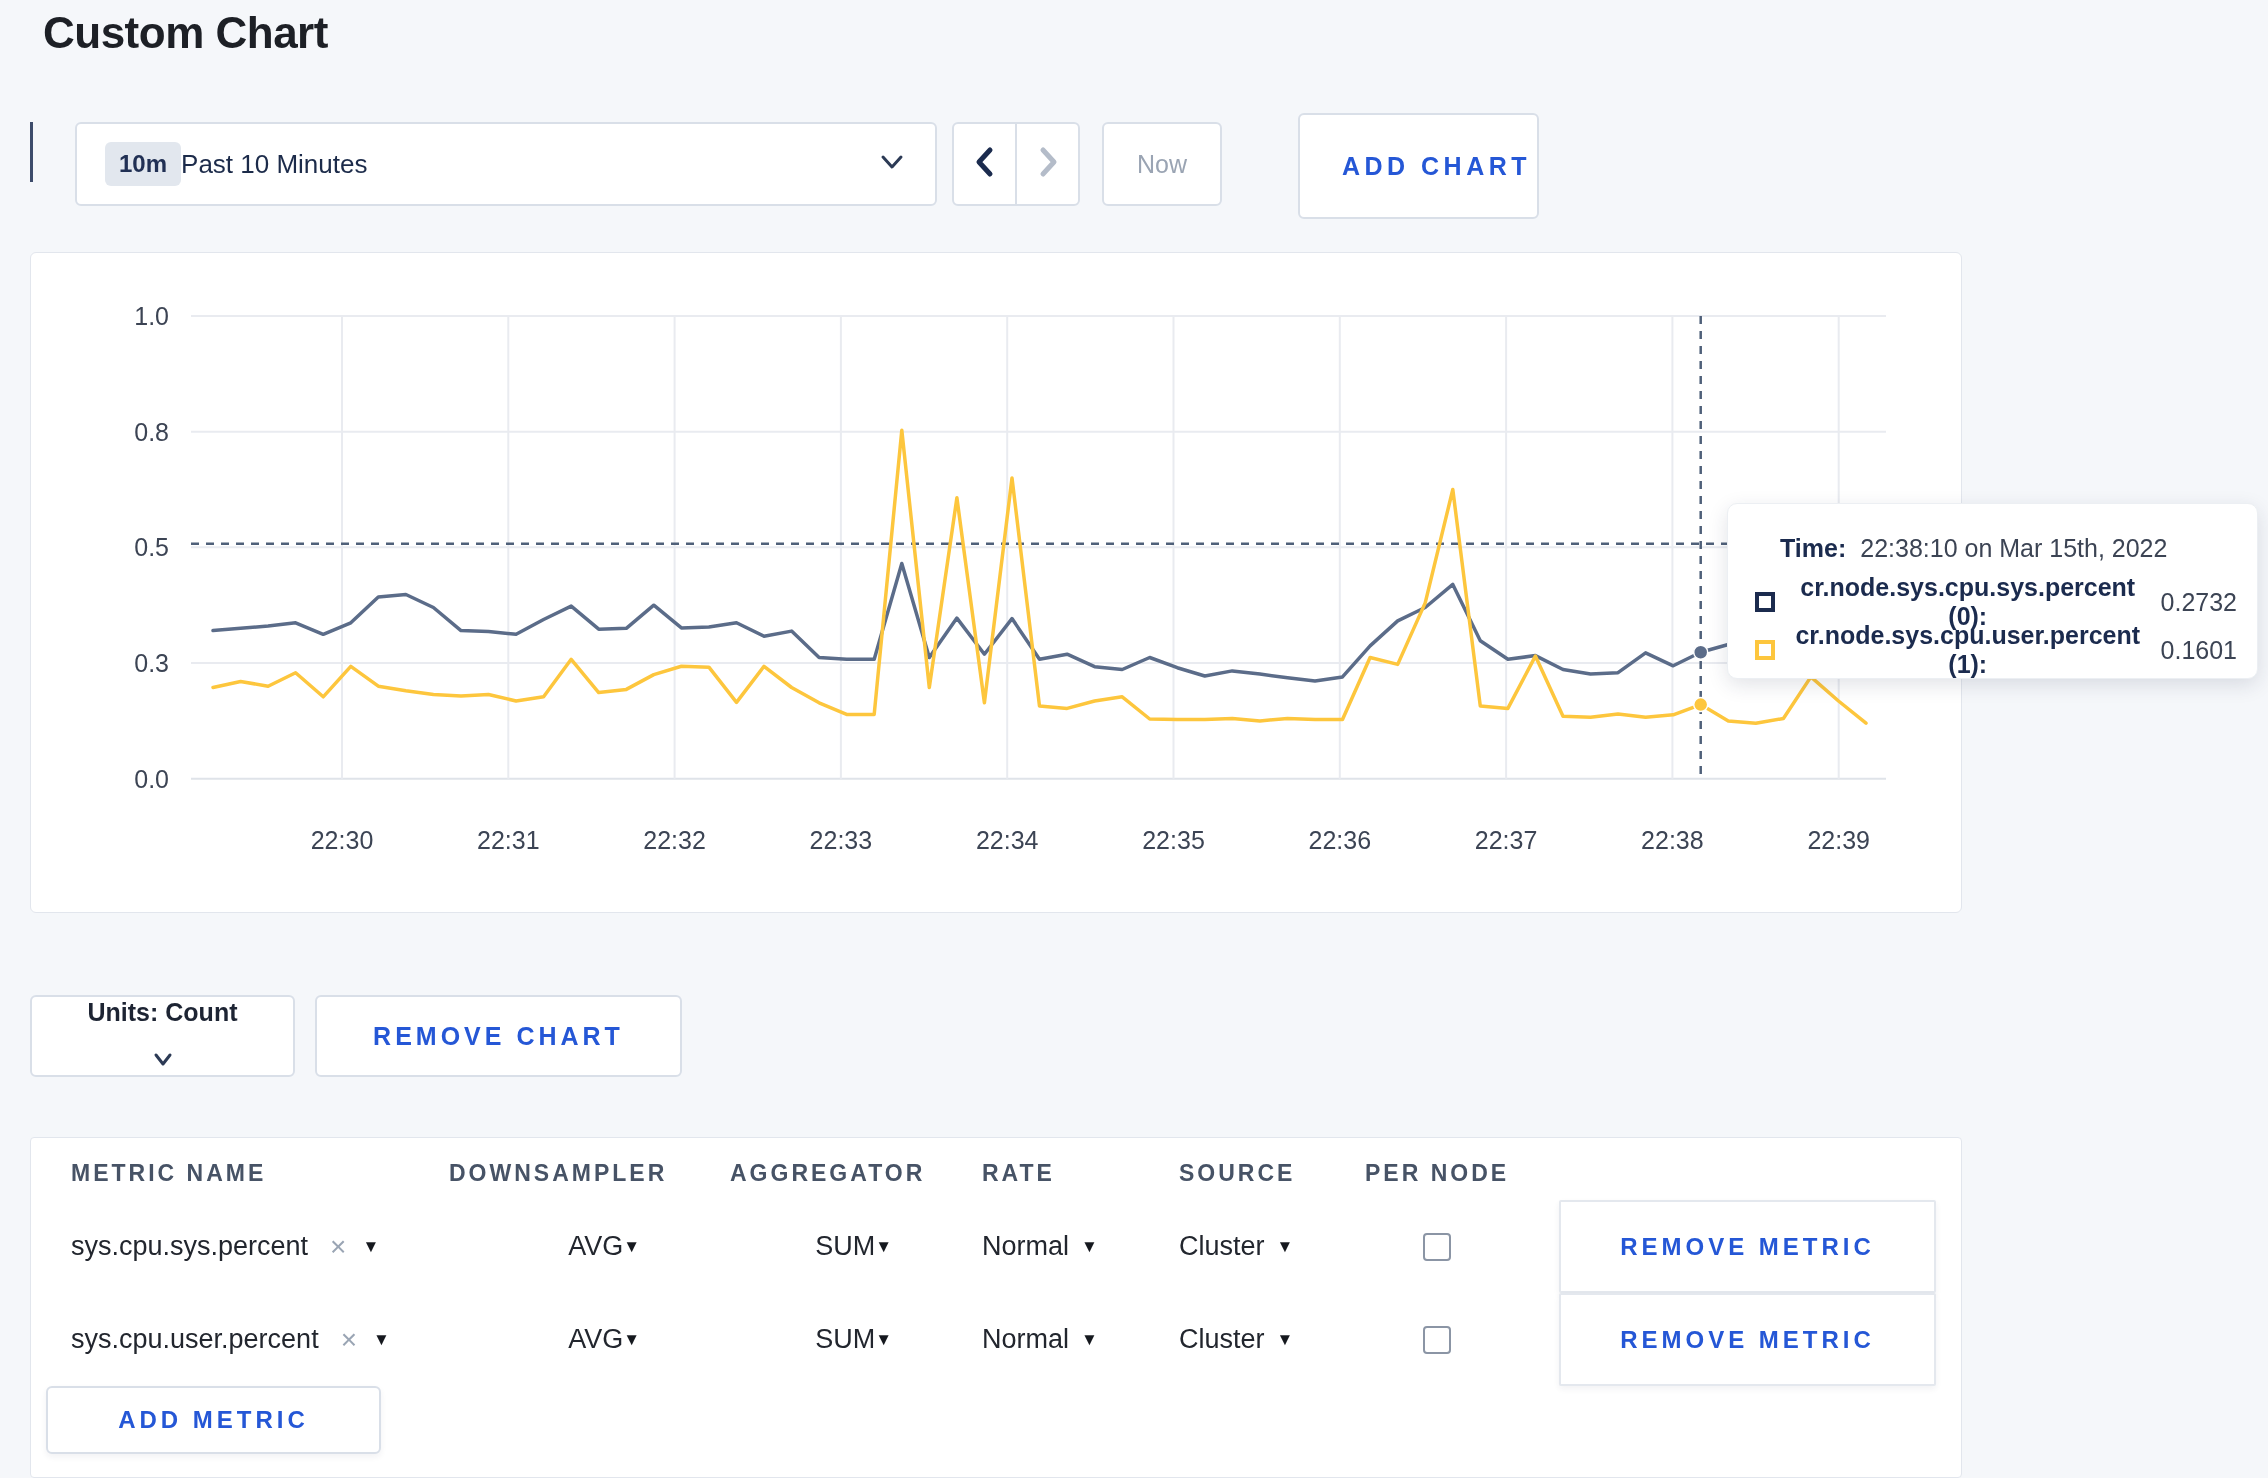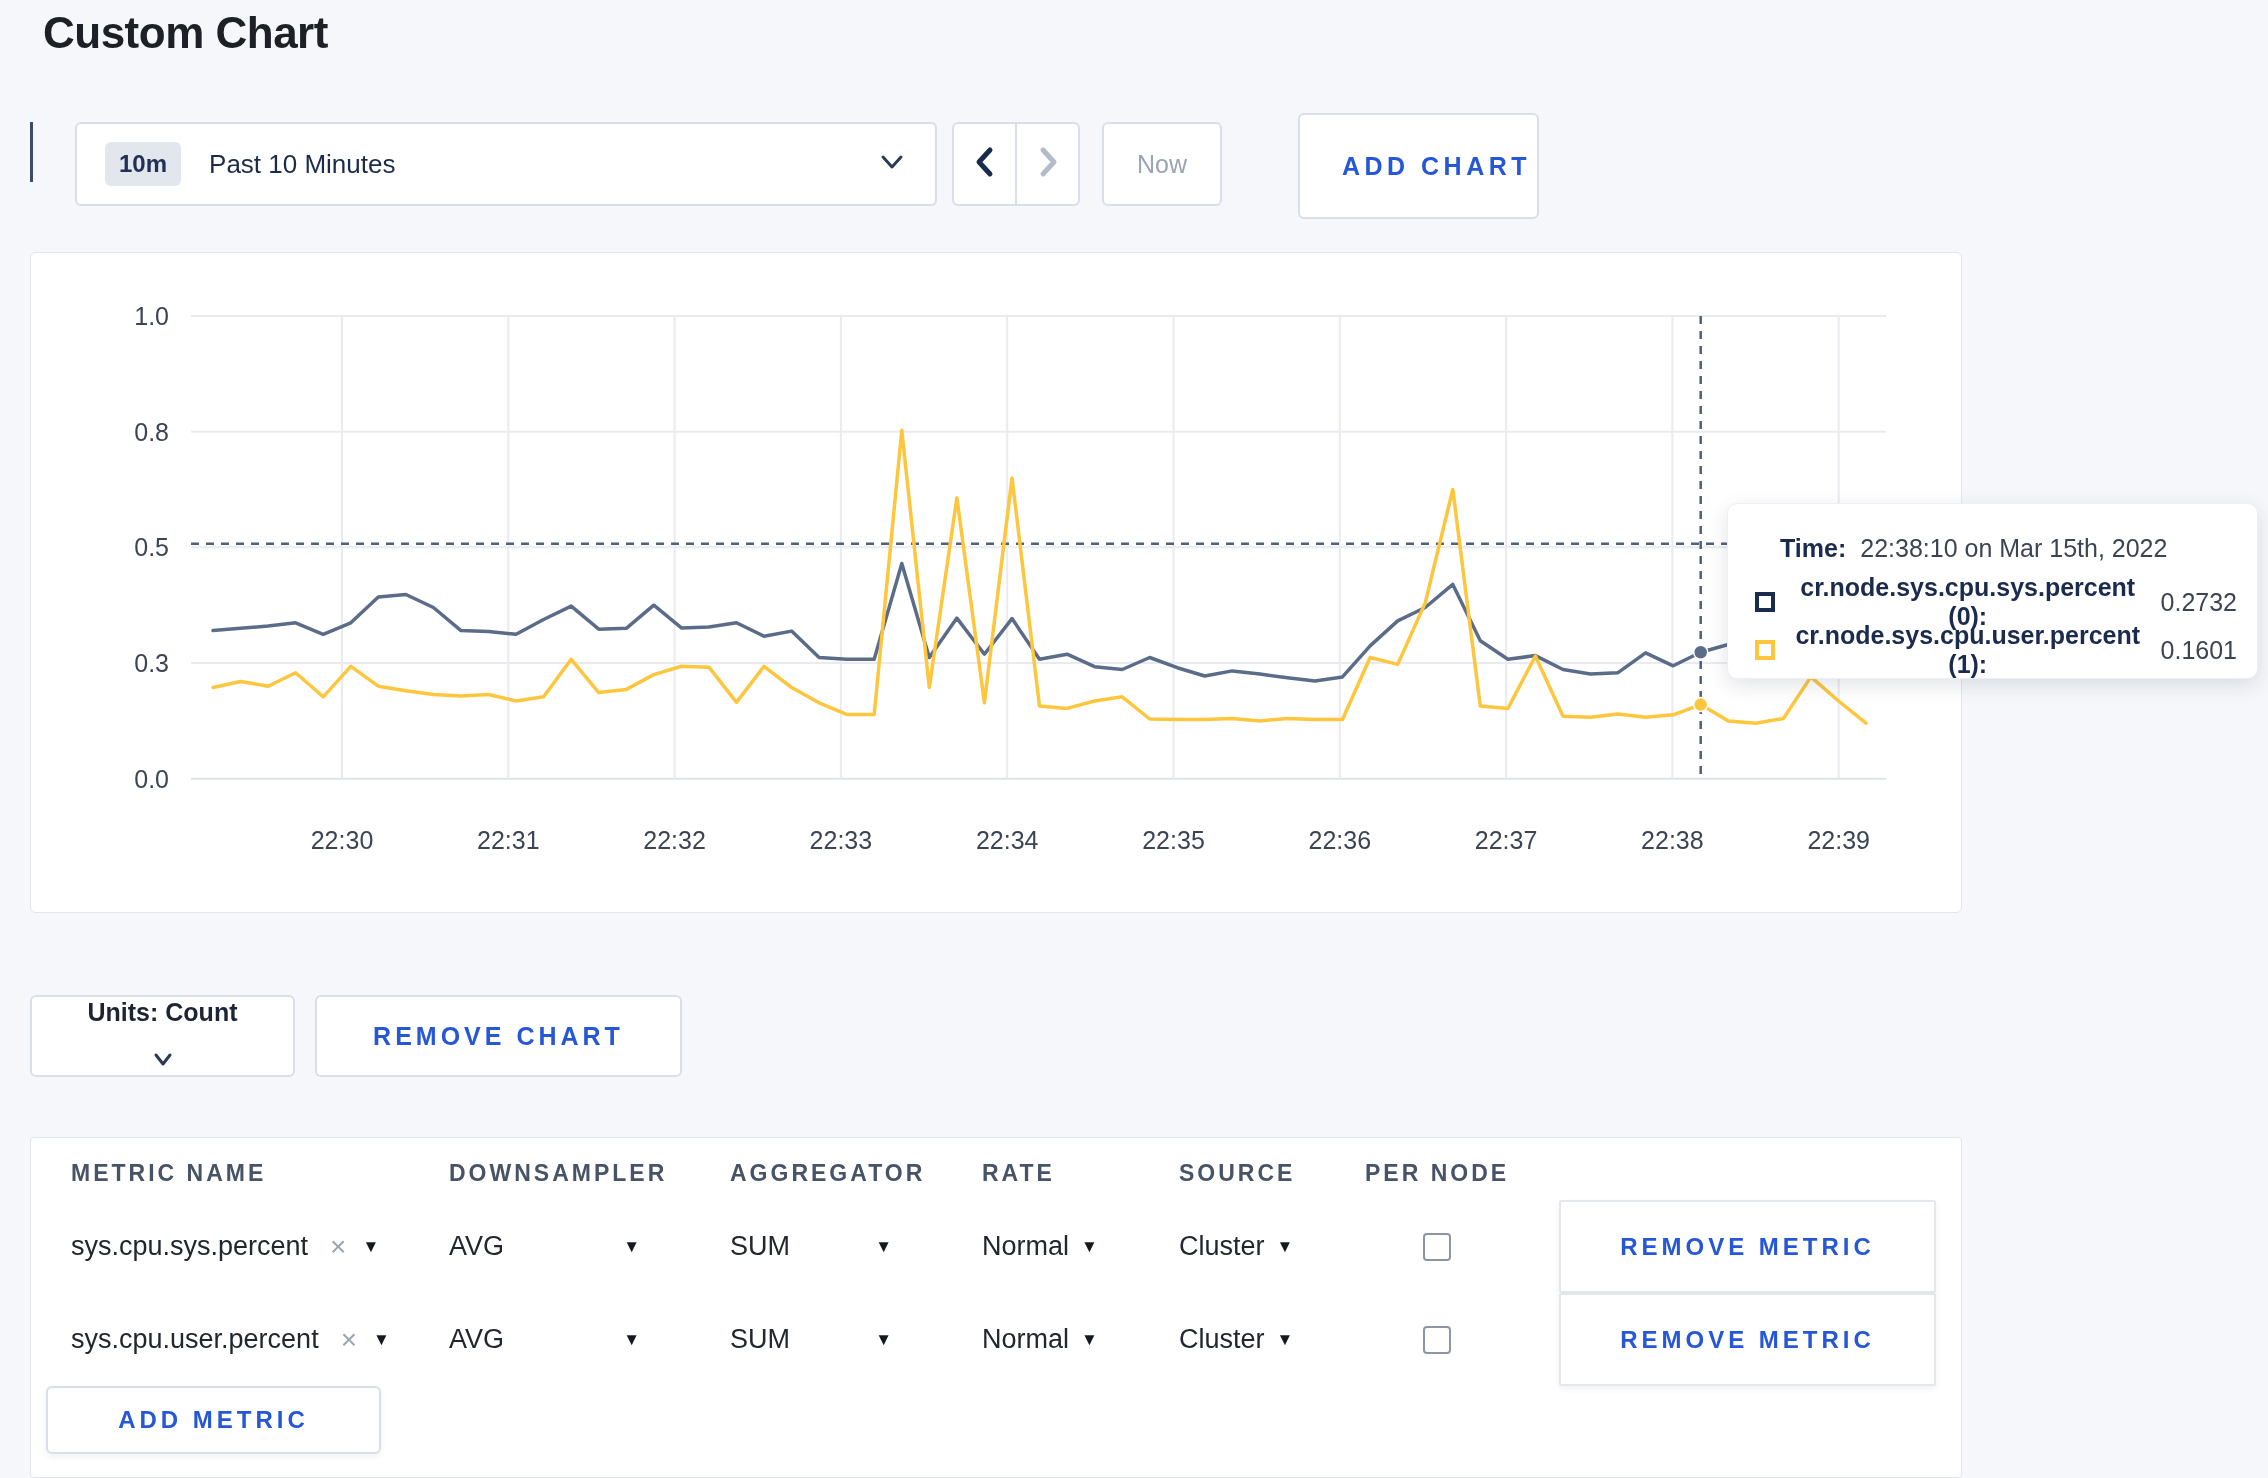--- a/index.html
+++ b/index.html
@@ -10,21 +10,21 @@
     font-family:"Liberation Sans", sans-serif; color:#242a35;
   }
   .page-title {
     position:absolute; left:43px; top:8px;
     font-size:44px; font-weight:700; color:#1d2026; letter-spacing:-0.5px;
   }
   .toolbar-rule { position:absolute; left:30px; top:122px; width:3px; height:60px; background:#3d4c6b; }
   .btn { display:flex; align-items:center; justify-content:center; background:#fff;
          border:2px solid #d9dfe8; border-radius:6px; cursor:pointer; }
   .time-dd { position:absolute; left:75px; top:122px; width:862px; height:84px;
-             justify-content:flex-start; padding:0 28px; gap:28px; }
+             justify-content:flex-start; padding:0 28px; }
   .time-badge { background:#e2e7ee; border-radius:6px; padding:8px 14px;
                 font-size:24px; font-weight:bold; color:#213054; }
   .time-label { font-size:26px; color:#1c2b4a; font-weight:500; }
   .time-dd .chev { margin-left:auto; }
   .pager { position:absolute; left:952px; top:122px; width:128px; height:84px;
            display:flex; background:#fff; border:2px solid #d9dfe8; border-radius:6px; }
   .pager > div { flex:1; display:flex; align-items:center; justify-content:center; cursor:pointer; }
   .pager > div:first-child { border-right:2px solid #d9dfe8; }
   .now-btn { position:absolute; left:1102px; top:122px; width:120px; height:84px;
              font-size:25px; color:#9aa4b3; font-weight:500; }
@@ -54,21 +54,21 @@
   .metrics-card { left:30px; top:1137px; width:1932px; height:341px; border-radius:4px; }
   .tgrid { display:grid; grid-template-columns:378px 281px 252px 197px 186px 194px 377px;
            padding-left:40px; align-items:center; }
   .thead { height:62px; padding-top:8px; }
   .th { font-size:23px; font-weight:600; letter-spacing:3px; color:#475366; }
   .trow { height:93px; }
   .cell { display:flex; align-items:center; font-size:27px; color:#22262e; }
   .metric-cell { gap:16px; padding-right:30px; }
   .clear-x { font-size:28px; color:#9aa5b4; margin-left:6px; cursor:pointer; }
   .caret { font-size:17px; color:#15181e; cursor:pointer; }
-  .spread { justify-content:space-between; padding-right:90px; }
+  .spread { justify-content:flex-end; padding-right:90px; }
   .near { gap:12px; }
   .checkbox { width:28px; height:28px; border:2px solid #8b95a5; border-radius:4px;
               background:#fff; margin-left:58px; cursor:pointer; }
   .remove-metric-btn { width:377px; height:93px; border-radius:2px; border:2px solid #e4e8ee;
                        box-shadow:0 3px 6px rgba(30,40,70,.06);
                        font-size:24px; font-weight:bold; letter-spacing:4px; color:#2557d6; }
   .add-metric-btn { position:absolute; left:15px; top:248px; width:335px; height:68px;
                     font-size:24px; font-weight:bold; letter-spacing:4px; color:#2557d6;
                     box-shadow:0 3px 6px rgba(30,40,70,.06); }
 </style>

